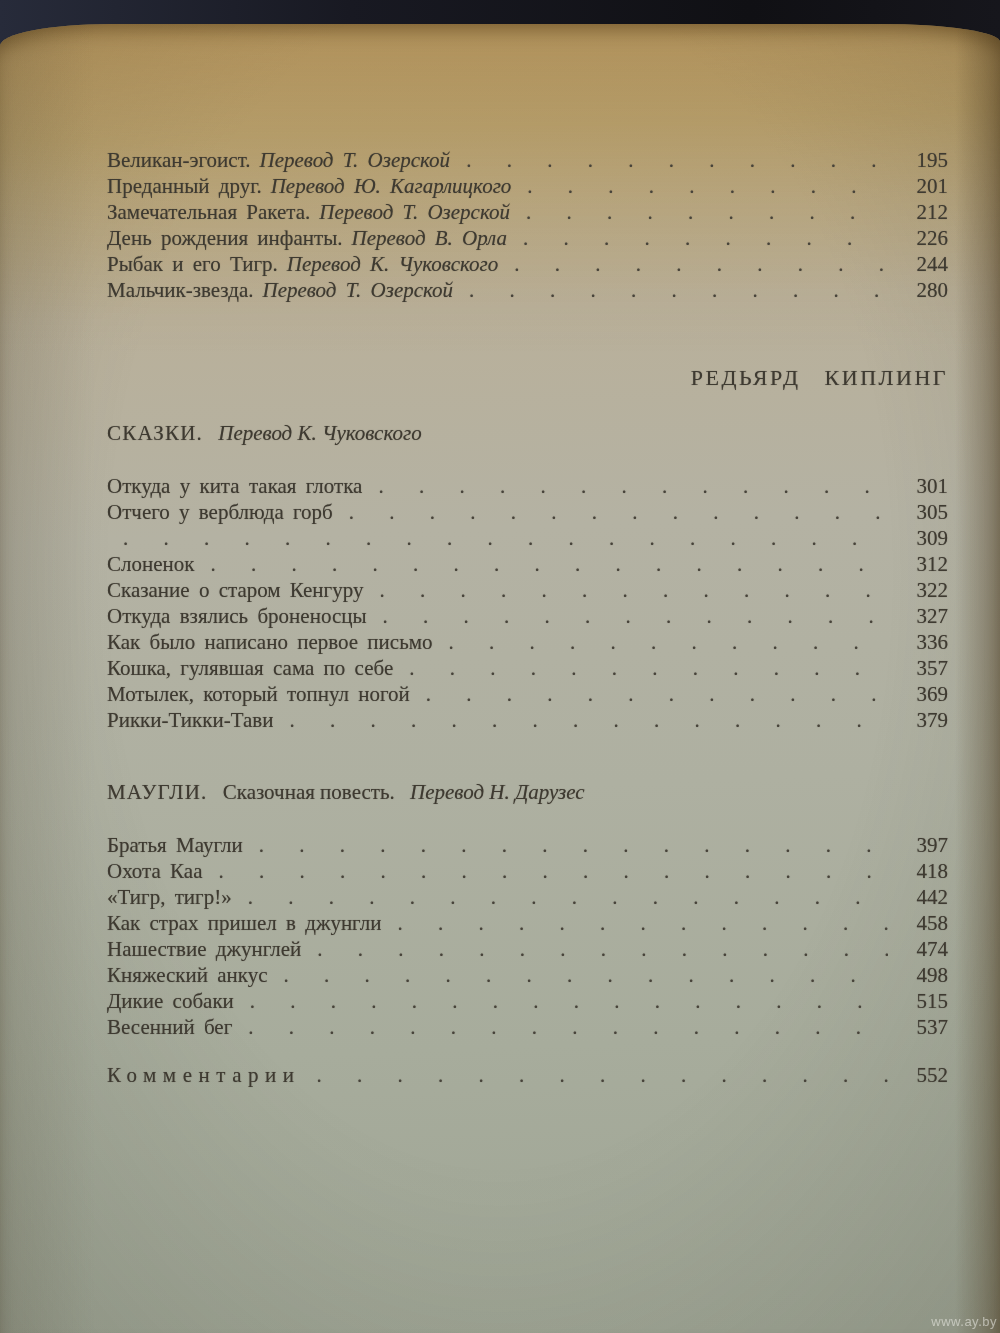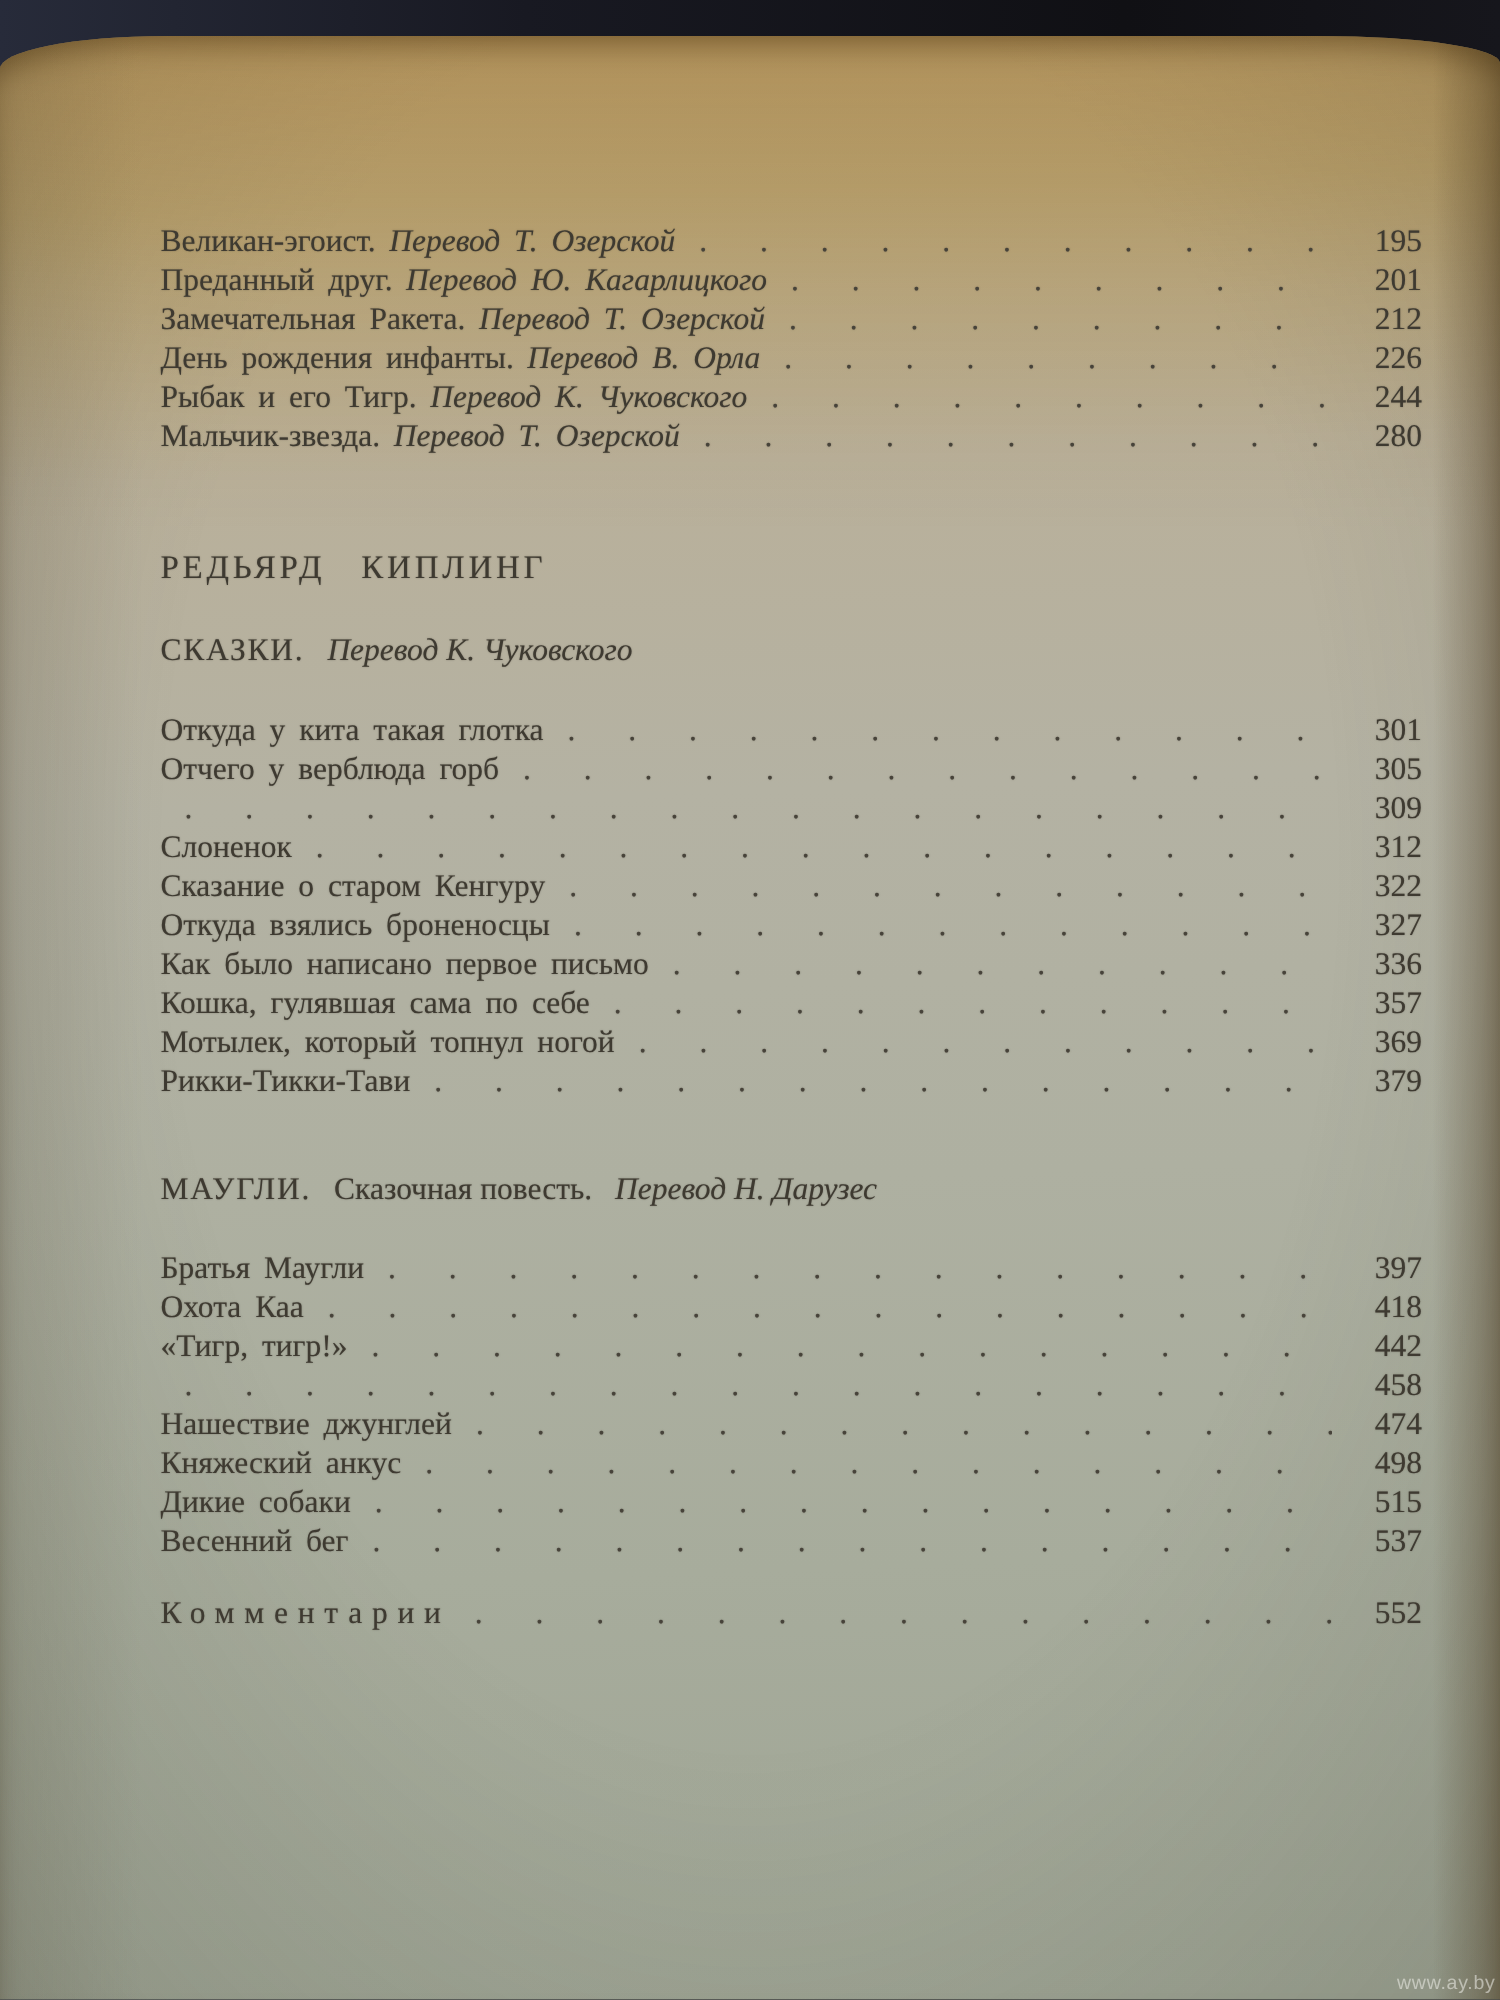--- a/index.html
+++ b/index.html
@@ -70,21 +70,21 @@
   }
   .pg {
     flex: 0 0 auto;
     min-width: 52px;
     text-align: right;
     padding-left: 8px;
   }
   .author-heading {
     margin-top: 62px;
     height: 26px;
-    text-align: left;
+    text-align: right;
     font-size: 22px;
     letter-spacing: 2.5px;
     word-spacing: 16px;
   }
   .section-heading {
     margin-top: 30px;
     height: 26px;
     white-space: nowrap;
     font-family: Liberation Serif, serif;
   }
@@ -223,20 +223,21 @@
       <span class="t">Охота Каа</span>
       <span class="leader"></span>
       <span class="pg">418</span>
     </div>
     <div class="row">
       <span class="t">«Тигр, тигр!»</span>
       <span class="leader"></span>
       <span class="pg">442</span>
     </div>
     <div class="row">
+      <span class="t">Как страх пришел в джунгли</span>
       <span class="leader"></span>
       <span class="pg">458</span>
     </div>
     <div class="row">
       <span class="t">Нашествие джунглей</span>
       <span class="leader"></span>
       <span class="pg">474</span>
     </div>
     <div class="row">
       <span class="t">Княжеский анкус</span>

